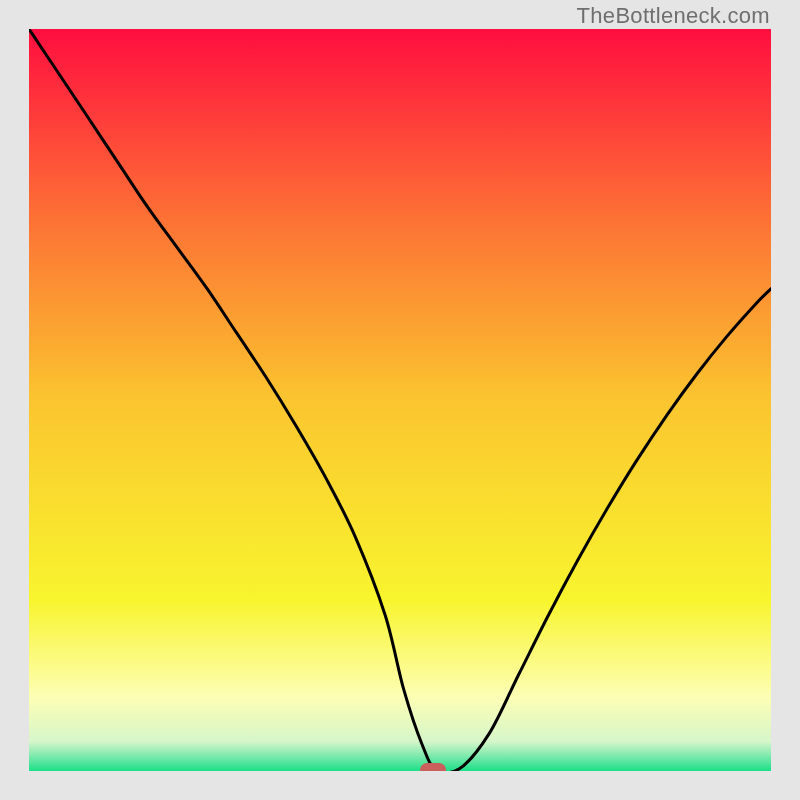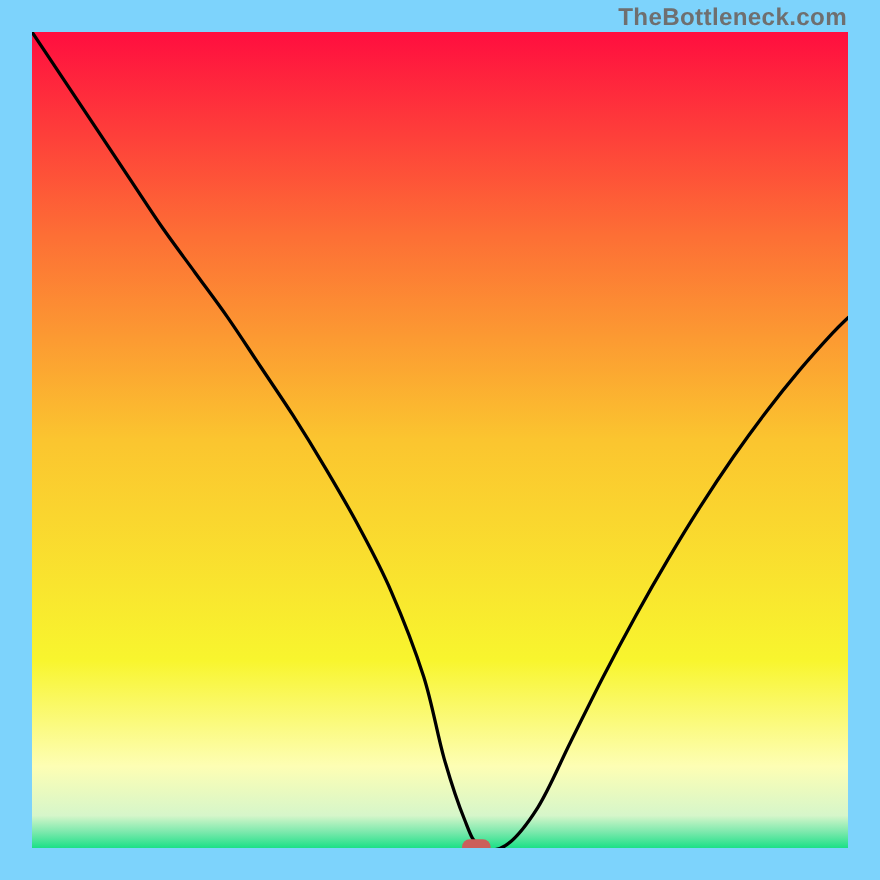--- a/index.html
+++ b/index.html
@@ -9,22 +9,21 @@
     height: 800px;
     background: #000;
     overflow: hidden;
   }
   .frame {
     position: absolute;
     left: 0;
     top: 0;
     width: 800px;
     height: 800px;
-    background: #7dd3fc;
-    font-weight: bold;
+    background: #e5e5e5;
   }
   .plot {
     position: absolute;
     left: 29px;
     top: 29px;
     width: 742px;
     height: 742px;
     overflow: hidden;
   }
   .siteurl {

